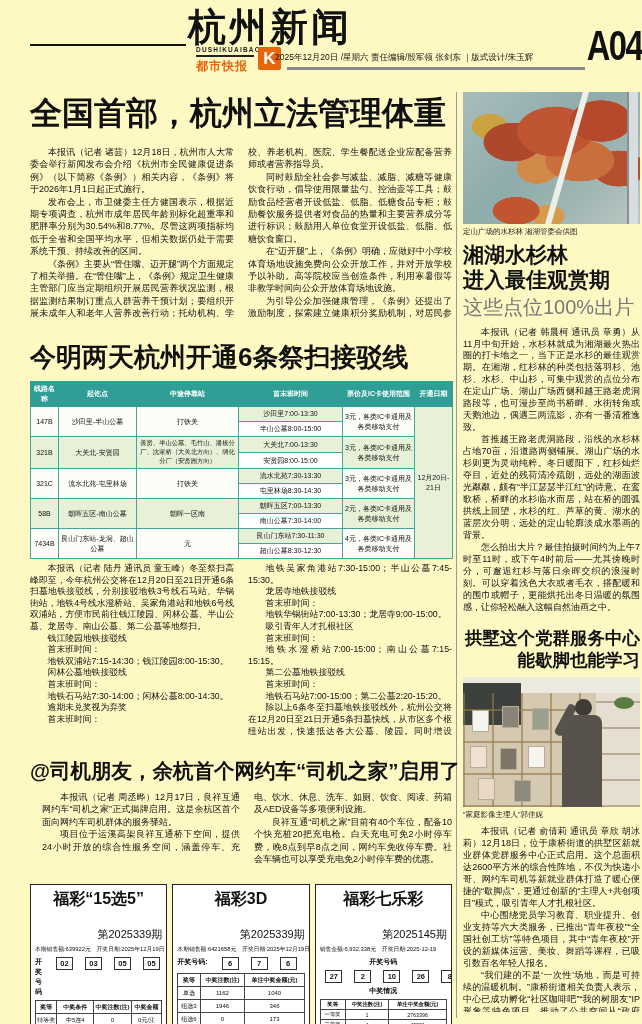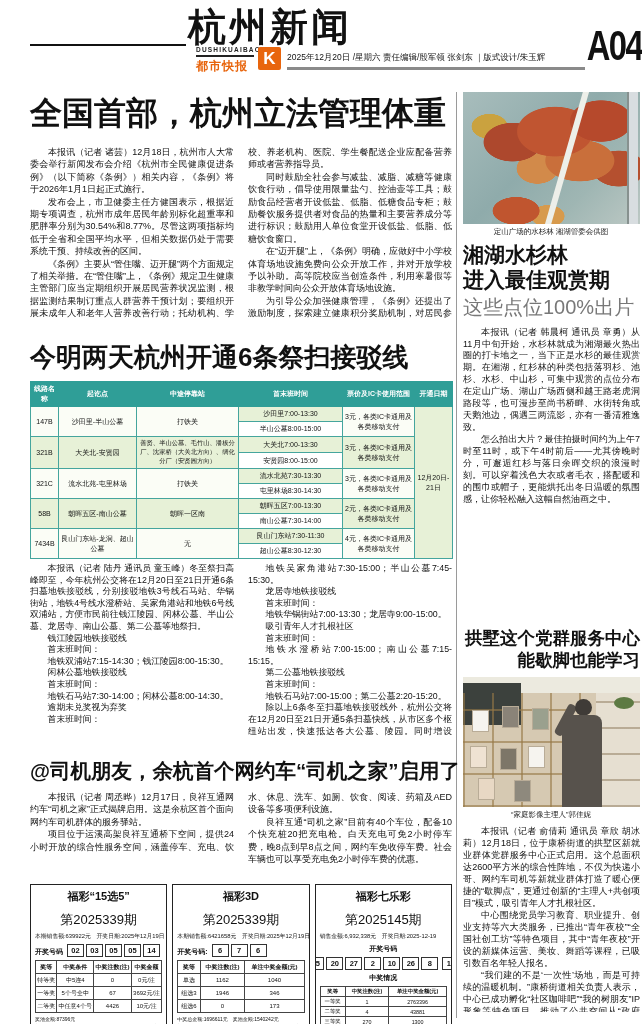--- a/index.html
+++ b/index.html
@@ -1,55 +1,55 @@
 <!DOCTYPE html>
 <html><head>
 <meta charset="utf-8">
 <style>
   html,body{margin:0;padding:0;background:#e9e9e9;}
-  #page{position:relative;width:642px;height:1024px;background:#ffffff;margin:0 auto;
+  #page{position:relative;width:642px;height:1024px;background:#fef9c3;margin:0 auto;
         font-family:"Liberation Sans","DejaVu Sans",sans-serif;color:#111;overflow:hidden;}
   
   .masthead{position:absolute;top:2px;left:188px;font-size:38px;font-weight:900;letter-spacing:3px;}
   .head-line-left{position:absolute;top:44px;left:30px;width:156px;height:2px;background:#111;}
   .logo-en{position:absolute;top:46px;left:196px;font-size:6.5px;font-weight:700;letter-spacing:1.2px;color:#222;}
   .logo-bar{position:absolute;top:55px;left:196px;width:58px;height:2px;background:#222;}
   .logo-cn{position:absolute;top:58px;left:196px;font-size:12px;font-weight:900;color:#e8650d;letter-spacing:1px;}
   .k-box{position:absolute;top:47px;left:258px;width:23px;height:23px;background:#e8650d;color:#fff;
          font-weight:900;font-size:17px;text-align:center;line-height:23px;border-radius:2px;}
-  .dateline{position:absolute;top:52px;left:287px;width:300px;font-size:8.5px;color:#111;}
+  .dateline{position:absolute;top:52px;left:275px;width:300px;font-size:8.5px;color:#111;}
   .head-line-gray{position:absolute;top:67px;left:287px;width:298px;height:3px;background:#8a8a8a;}
   .pageno{position:absolute;top:22px;right:0px;font-size:42px;font-weight:900;letter-spacing:-2px;
           transform:scaleX(.78);transform-origin:right;}
   
   .vdivider{position:absolute;left:456px;top:92px;height:926px;width:1px;background:#9a9a9a;}
   .main{position:absolute;left:30px;top:92px;width:422px;}
   .sidebar{position:absolute;left:463px;top:92px;width:177px;}
   
   .h-xl{font-size:32px;font-weight:900;margin:0 0 10px 0;white-space:nowrap;}
   .h-l{font-size:26px;font-weight:900;margin:12px 0 6px 0;white-space:nowrap;}
   .h-m{font-size:20.5px;font-weight:900;margin:10px 0 6px 0;white-space:nowrap;}
   .cols2{column-count:2;column-gap:14px;text-align:justify;font-size:9px;line-height:1.38;overflow:hidden;}
   .cols2 p{margin:0;text-indent:2em;}
   .a1body{height:182px;}
   .a2body{height:184px;font-size:8.8px;line-height:1.32;}
-  .a3body{height:84px;}
+  .a3body{height:84px;margin-left:12px;}
   
   table.bus{border-collapse:collapse;width:422px;margin-top:4px;font-size:7px;text-align:center;table-layout:fixed;}
   table.bus th{background:#2f9e97;color:#fff;border:1px solid #2f9e97;padding:2px 1px;font-weight:700;}
   table.bus td{border:1px solid #45a59d;padding:2px 1px;word-break:break-all;}
   td.w{background:#fbfdf6;} td.g{background:#e7f1d7;} td.t1{background:#e7f1d7;} td.t2{background:#ffffff;}
   td.stops-long{font-size:6.3px;}
   
   .lottery{display:flex;gap:5px;margin-top:9px;}
   .lbox{width:135px;border:1.5px solid #222;padding:3px 4px;height:172px;overflow:hidden;background:#fff;}
-  .ltitle{text-align:center;font-size:11px;font-weight:900;margin-top:1px;}
-  .lissue{text-align:center;font-size:13px;margin-top:7px;}
+  .ltitle{text-align:center;font-size:16px;font-weight:900;margin-top:1px;}
+  .lissue{text-align:right;font-size:11px;margin-top:17px;}
   .lmeta{font-size:5.8px;margin-top:3px;white-space:nowrap;}
-  .lnums{display:flex;align-items:flex-end;gap:2px;margin-top:3px;}
+  .lnums{display:flex;align-items:flex-start;gap:12px;margin-top:3px;}
   .lnums .lbl{font-size:7px;font-weight:700;margin-right:2px;}
   .nbox{border:1px solid #333;min-width:11px;padding:1px 2px;text-align:center;font-size:7.5px;font-weight:700;}
   .nspace{width:6px;}
   .lsub{text-align:center;font-size:7px;font-weight:700;margin-top:3px;}
   table.lt{border-collapse:collapse;width:100%;margin-top:3px;font-size:6px;text-align:center;}
   table.lt th,table.lt td{border:1px solid #444;padding:1.5px 1px;}
   table.lt.small{font-size:5.4px;} table.lt.small th,table.lt.small td{padding:1px 1px;}
   .lfoot{font-size:5px;line-height:1.3;margin-top:3px;text-align:left;}
   
   .photo1{position:relative;width:177px;height:132px;overflow:hidden;
@@ -59,21 +59,21 @@
       radial-gradient(42px 28px at 28% 38%, #ad482d 0 68%, rgba(0,0,0,0) 70%),
       radial-gradient(50px 30px at 66% 52%, #c96f3b 0 68%, rgba(0,0,0,0) 70%),
       radial-gradient(38px 26px at 88% 58%, #b5502f 0 68%, rgba(0,0,0,0) 70%),
       radial-gradient(30px 22px at 42% 58%, #d28a4a 0 68%, rgba(0,0,0,0) 70%),
       radial-gradient(26px 18px at 15% 26%, #caa23f 0 68%, rgba(0,0,0,0) 70%),
       radial-gradient(34px 20px at 30% 90%, #c0552f 0 68%, rgba(0,0,0,0) 70%),
       radial-gradient(24px 16px at 48% 94%, #d79a4c 0 68%, rgba(0,0,0,0) 70%),
       linear-gradient(135deg,#a8bdbc 0%,#8fabab 45%,#9fb6b3 72%,#bcc8c4 100%);}
   .photo1 .path{position:absolute;left:56%;top:-12%;width:6px;height:135%;background:#edefe9;transform:rotate(16deg);}
   .photo1 .road{position:absolute;right:2px;top:0;width:9px;height:100%;background:#d8dde0;border-left:2px solid #87918f;}
-  .caption{font-size:7.5px;text-align:center;margin:3px 1px 6px 0;color:#222;}
+  .caption{font-size:7.5px;text-align:left;margin:3px 1px 6px 0;color:#222;}
   .sb-h1{font-size:21px;font-weight:900;line-height:1.18;margin:0;}
   .sb-sub{font-size:20px;color:#787878;line-height:1.2;margin:2px 0 8px 0;}
   .sb-body{font-size:9px;line-height:1.33;text-align:justify;overflow:hidden;}
   .sb-body p{margin:0;text-indent:2em;}
   .sb-body1{height:290px;} .sb-body2{height:186px;}
   .sb-h2{font-size:17.5px;font-weight:900;line-height:1.3;margin:10px 0 5px 0;text-align:right;}
   .photo2{position:relative;width:177px;height:130px;overflow:hidden;background:#d6c9b2;}
   .p2-ceil{position:absolute;left:0;top:0;width:100%;height:16px;background:#ecead f;background:#eceadf;}
   .p2-window{position:absolute;left:0;top:6px;width:58px;height:42px;background:#3c413d;}
   .p2-grid{position:absolute;left:0;top:16px;width:118px;height:114px;
@@ -369,20 +369,21 @@
     <div class="photo1">
       <div class="path"></div>
       <div class="road"></div>
     </div>
     <div class="caption">定山广场的水杉林 湘湖管委会供图</div>
     <div class="sb-h1">湘湖水杉林</div>
     <div class="sb-h1">进入最佳观赏期</div>
     <div class="sb-sub">这些点位100%出片</div>
     <div class="sb-body sb-body1">
       <p>本报讯（记者 韩晨柯 通讯员 章勇）从11月中旬开始，水杉林就成为湘湖最火热出圈的打卡地之一，当下正是水杉的最佳观赏期。在湘湖，红杉林的种类包括落羽杉、池杉、水杉、中山杉，可集中观赏的点位分布在定山广场、湖山广场西侧和越王路老虎洞路段等，也可漫步至尚书桥畔、水街转角或天鹅池边，偶遇三两流影，亦有一番清雅逸致。</p>
+      <p>首推越王路老虎洞路段，沿线的水杉林占地70亩，沿道路两侧铺展。湖山广场的水杉则更为灵动纯粹。冬日暖阳下，红杉灿烂夺目，近处的残荷清冷疏朗，远处的湖面波光粼粼，颇有“半江瑟瑟半江红”的诗意。在鸾歌桥，桥畔的水杉临水而居，站在桥的圆弧拱线上回望，水杉的红、芦草的黄、湖水的蓝层次分明，远处的定山轮廓淡成水墨画的背景。</p>
       <p>怎么拍出大片？最佳拍摄时间约为上午7时至11时，或下午4时前后——尤其傍晚时分，可邂逅红杉与落日余晖交织的浪漫时刻。可以穿着浅色大衣或者毛衣，搭配暖和的围巾或帽子，更能烘托出冬日温暖的氛围感，让你轻松融入这幅自然油画之中。</p>
     </div>
     <div class="sb-h2">
       <div>拱墅这个党群服务中心</div>
       <div>能歇脚也能学习</div>
     </div>
     <div class="photo2">
       <div class="p2-ceil"></div>
       <div class="p2-window"></div>
       <div class="p2-shelf"></div>

